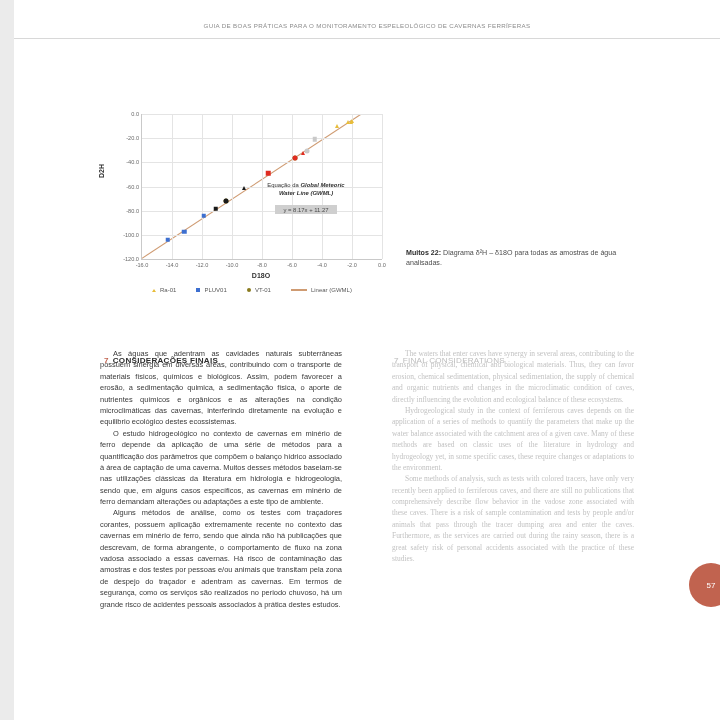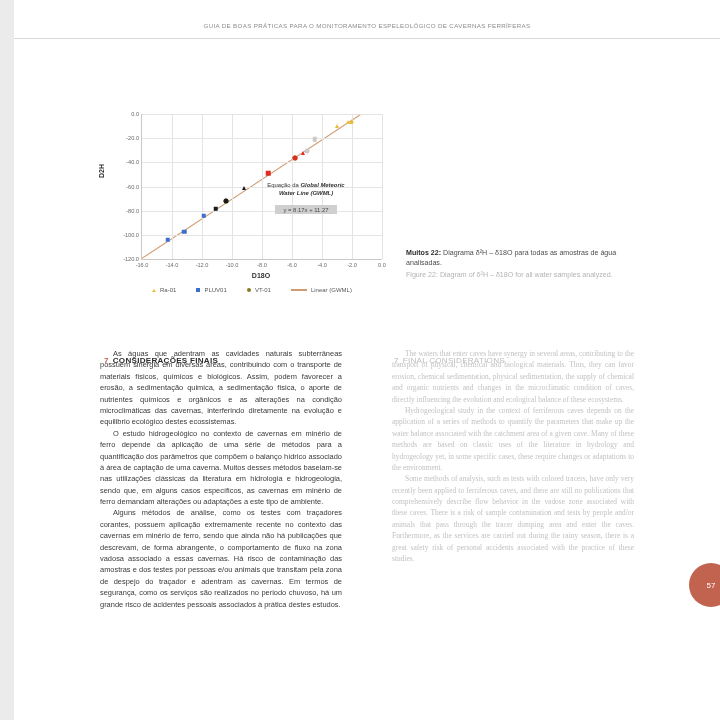--- a/index.html
+++ b/index.html
@@ -344,21 +344,20 @@
           <span class="lg-line" style="background: rgb(207, 155, 114);"></span>
           <span>Linear (GWML)</span>
         </div>
       </div>
   </div>
 
   <div class="caption">
     <div class="cap-pt">
       <b>Muitos 22:</b><span> Diagrama δ²H – δ18O para todas as amostras de água analisadas.</span>
     </div>
-    <div class="cap-en">Figure 22: Diagram of δ²H – δ18O for all water samples analyzed.</div>
   </div>
 
   <div class="sec-head pt-col">
     <span class="sec-num">7</span><span>CONSIDERAÇÕES FINAIS</span>
   </div>
   <div class="sec-head en-col">
     <span class="sec-num">7</span><span>FINAL CONSIDERATIONS</span>
   </div>
 
   <div class="col pt-col">

